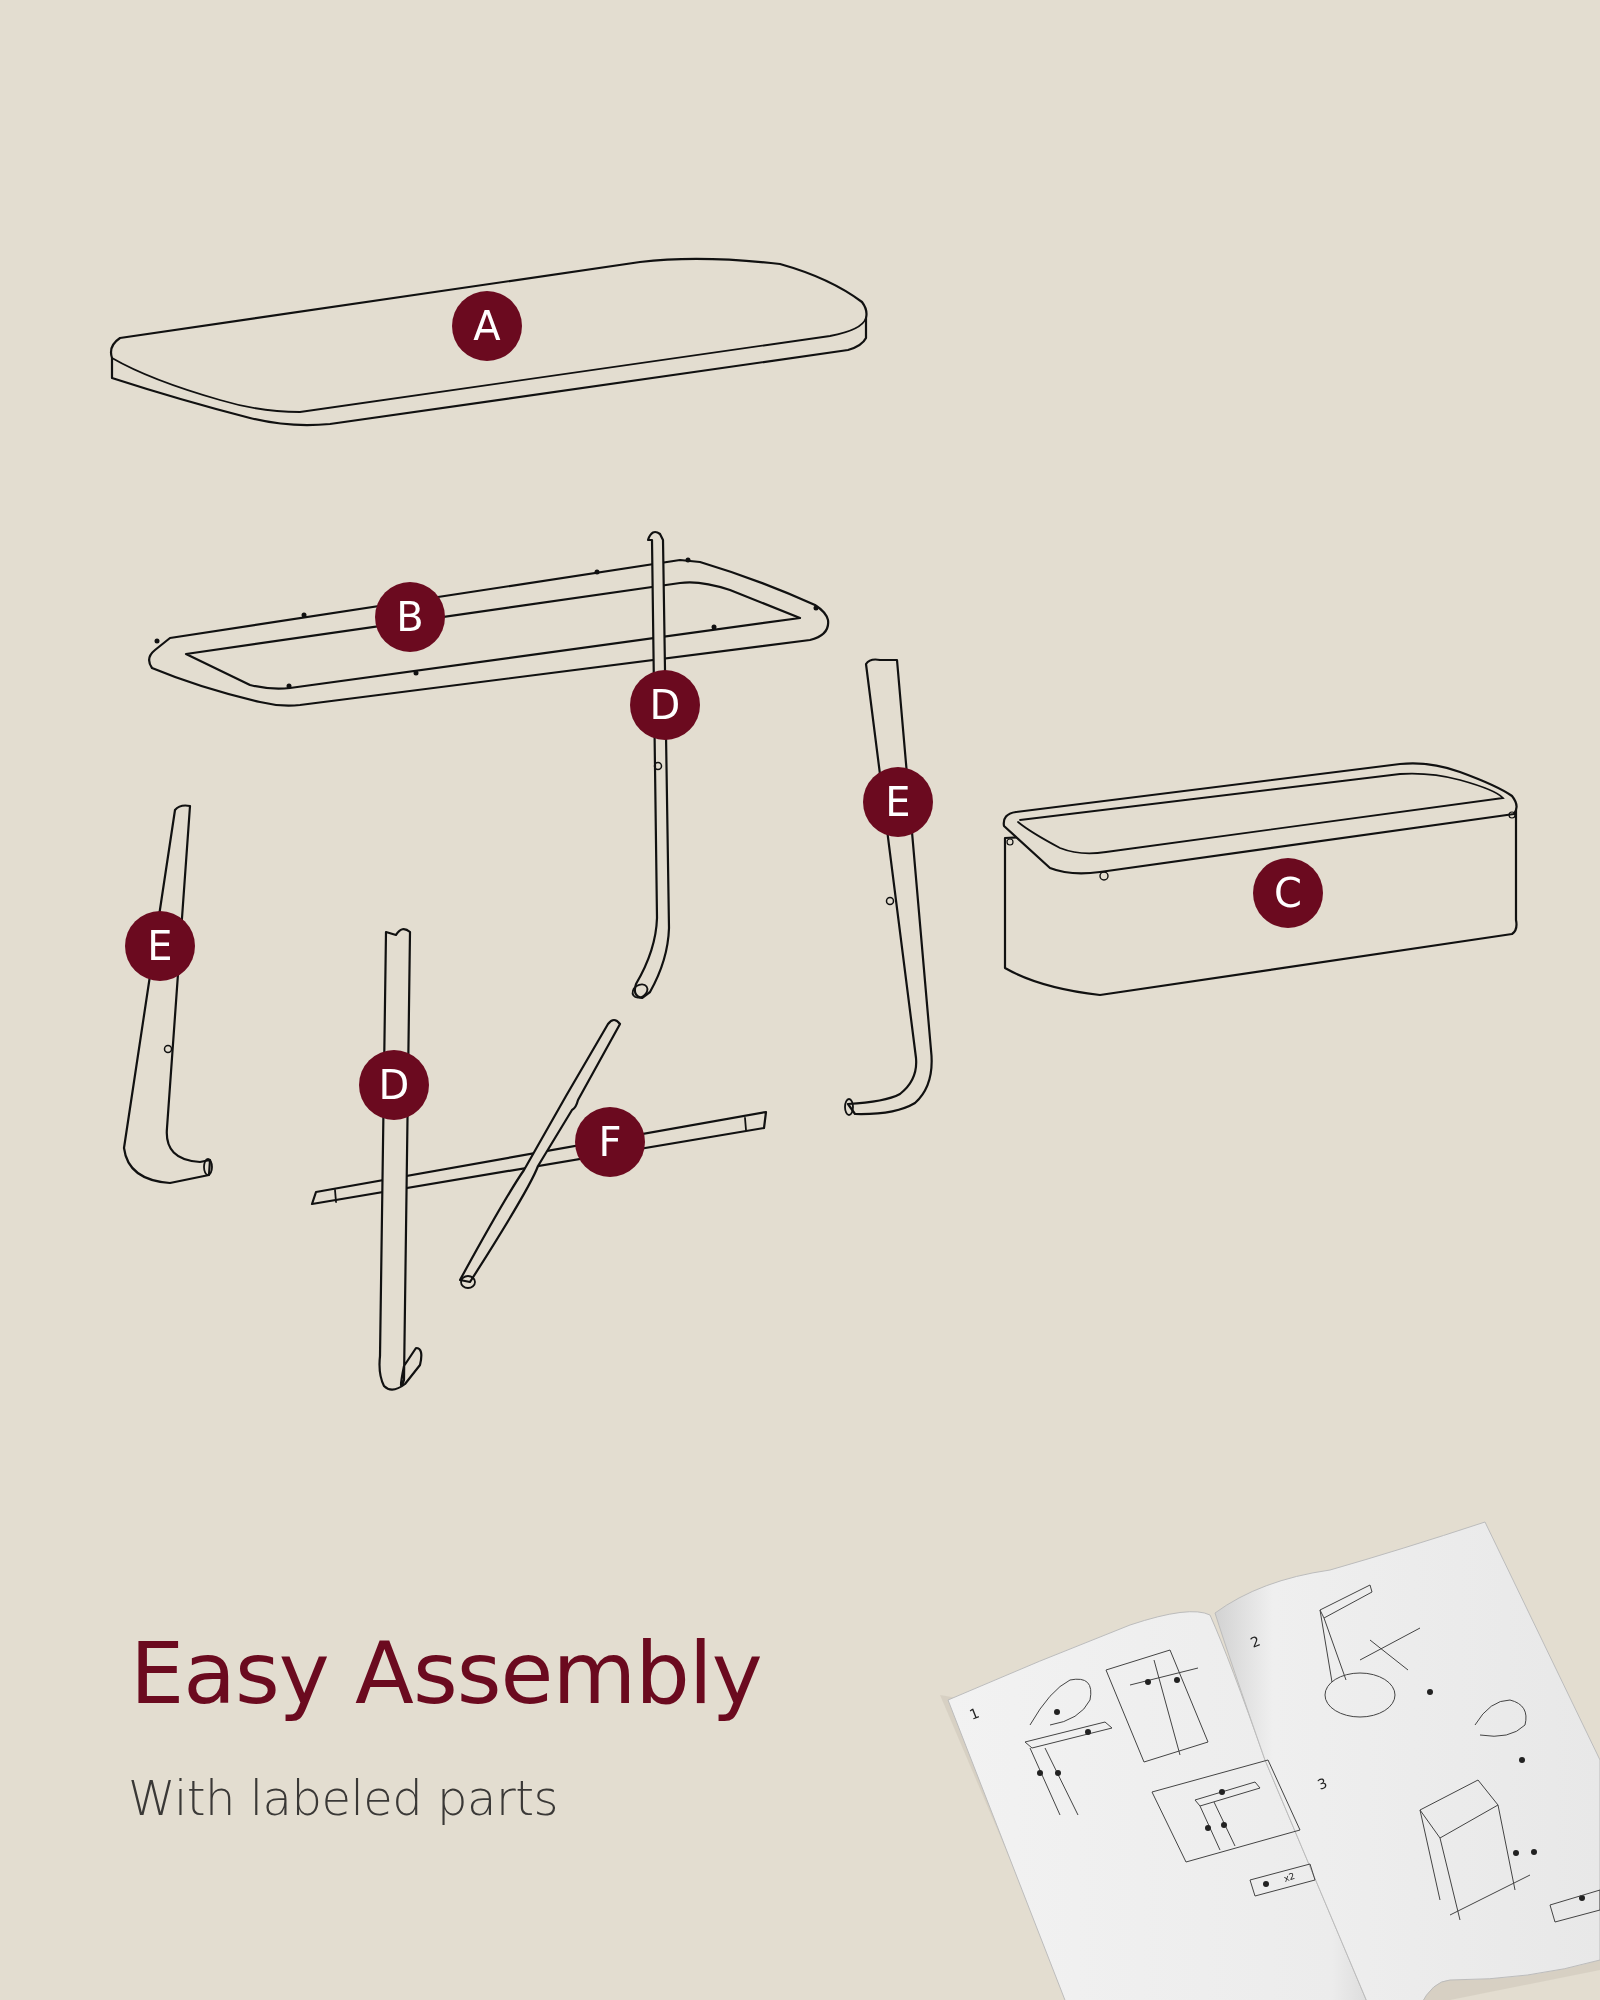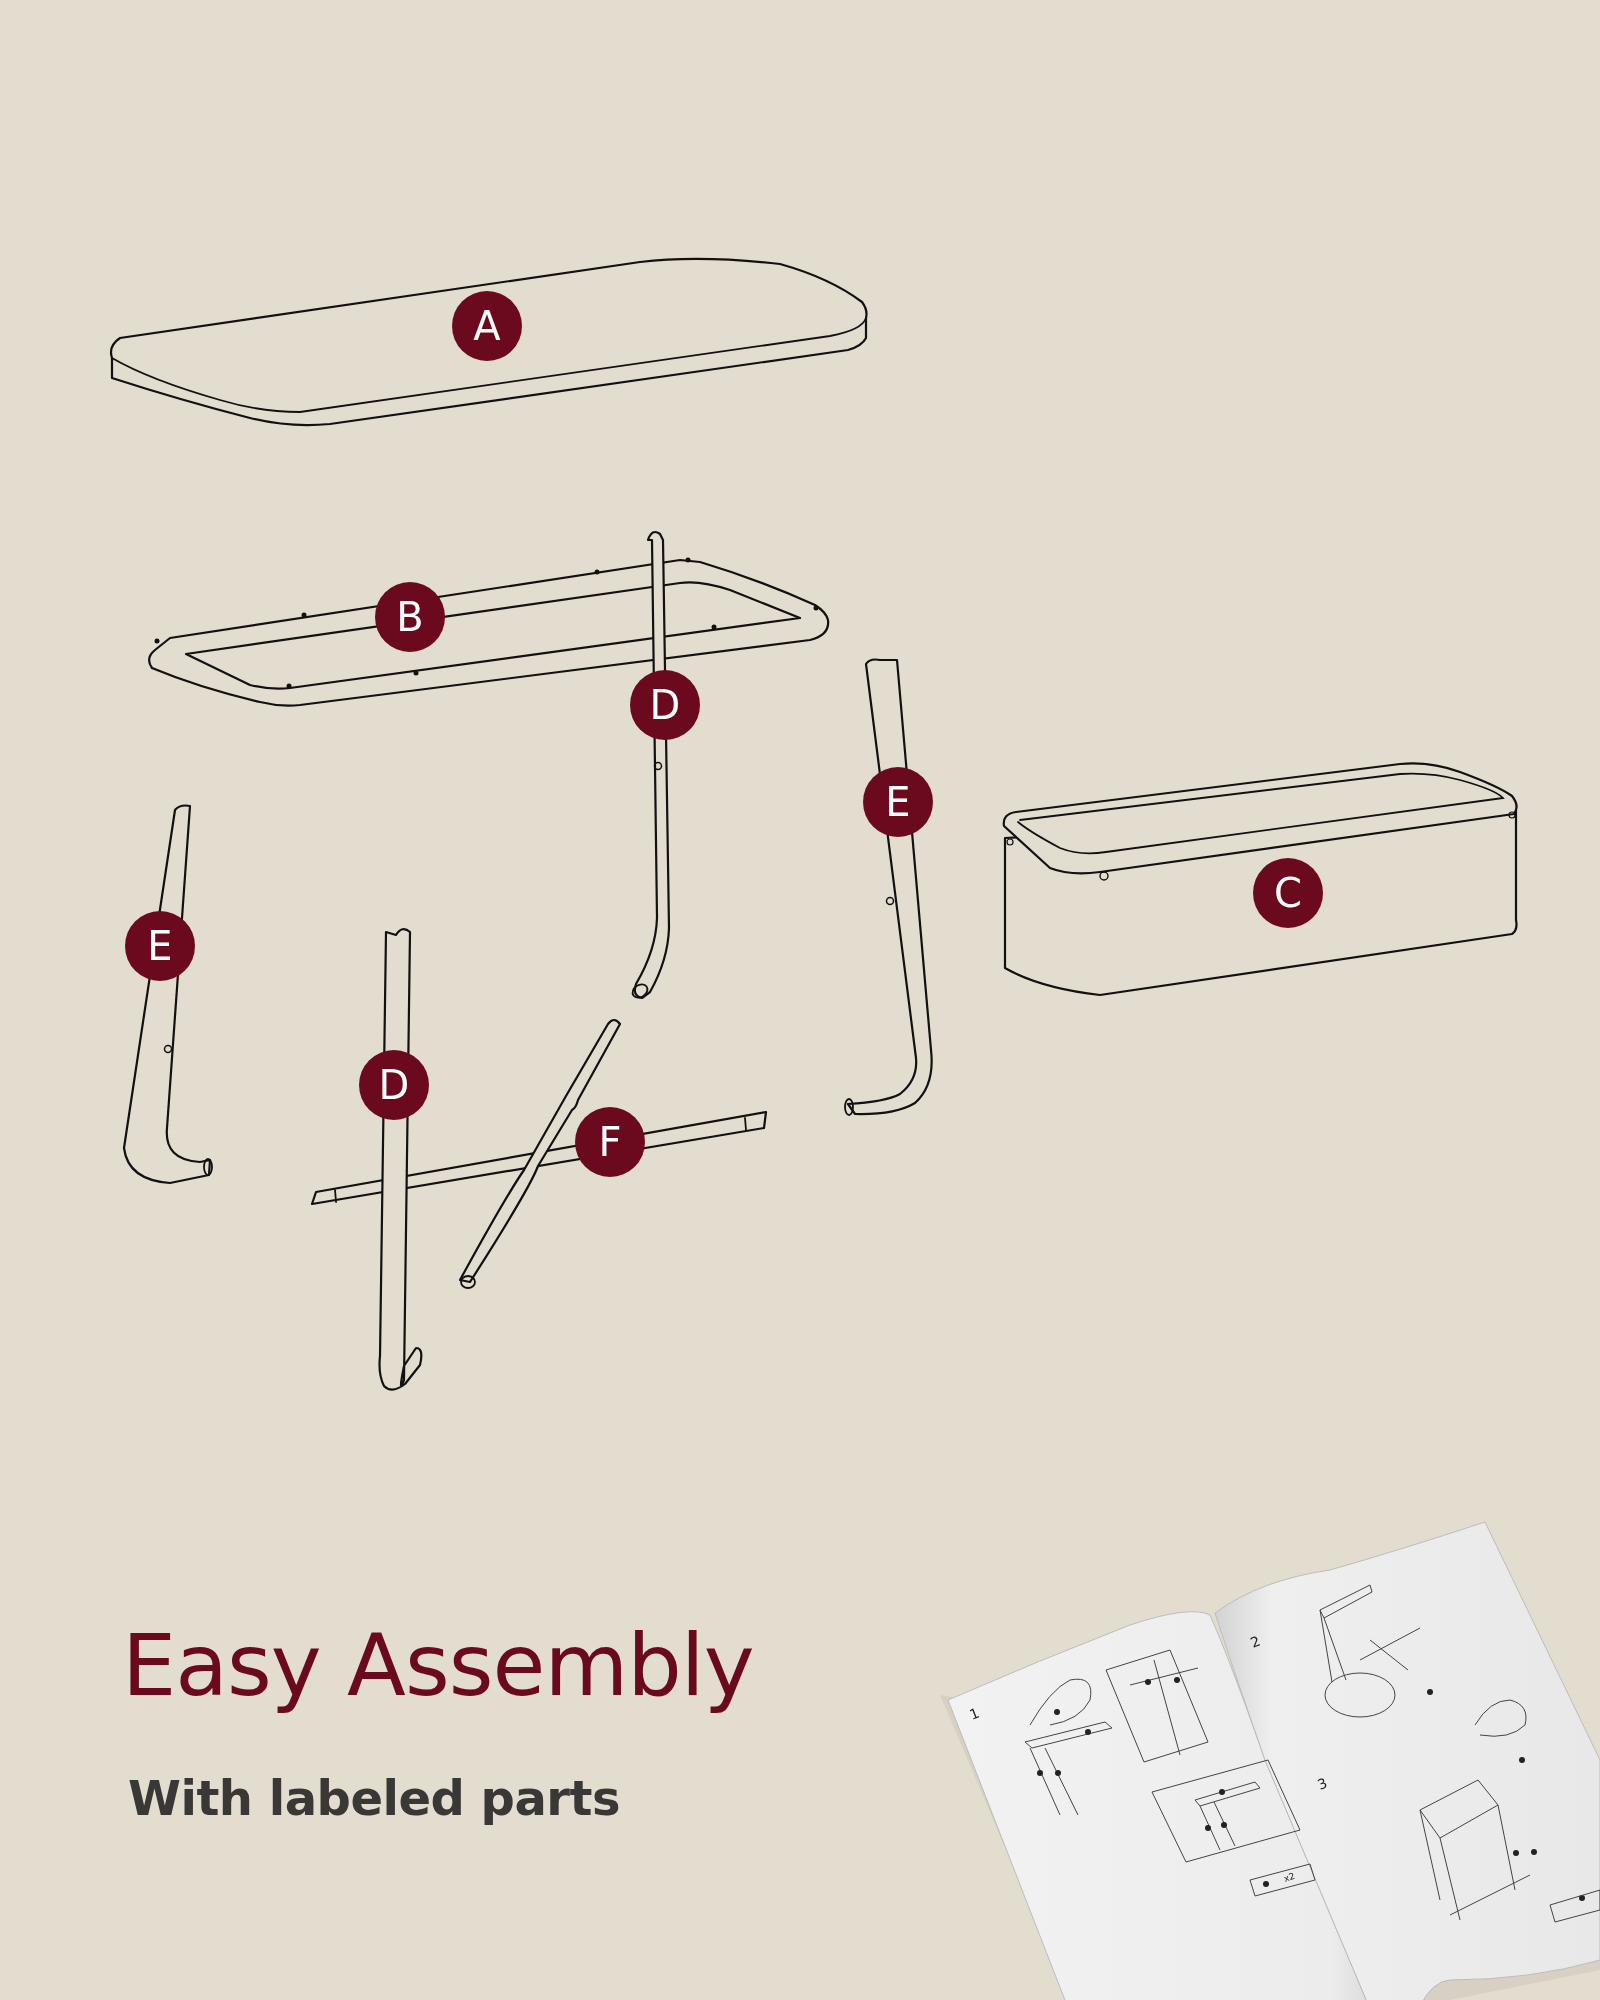--- a/index.html
+++ b/index.html
@@ -15,28 +15,28 @@
   .part-line-thin { fill: none; stroke: #111; stroke-width: 1.8; stroke-linecap: round; }
   .label {
     position: absolute; width: 70px; height: 70px; margin-left: -35px; margin-top: -35px;
     border-radius: 50%;
     display: flex; align-items: center; justify-content: center;
     color: #ffffff; font-family: "DejaVu Sans", sans-serif; font-size: 40px; font-weight: 500;
   }
   .headline {
     position: absolute; left: 122px; top: 1622px;
     font-family: "DejaVu Sans", sans-serif; font-size: 86px; font-weight: 400;
-    letter-spacing: -1px; margin: 0; line-height: 1;
+    letter-spacing: -1px; margin: 8px; line-height: 1;
   }
   .subline {
     position: absolute; left: 128px; top: 1768px;
     font-family: "DejaVu Sans", sans-serif; font-size: 48px; font-weight: 300;
     color: #3a3836; line-height: 60px; letter-spacing: -0.5px;
   }
-  .subline div { white-space: nowrap; font-weight: bold; }
+  .subline div { white-space: nowrap; }
   .booklet { position: absolute; left: 930px; top: 1510px; }
 </style>
 </head>
 <body>
 
 <div class="canvas">
 
   <svg class="parts-svg" width="1600" height="2000" viewBox="0 0 1600 2000">
 
     <g>

